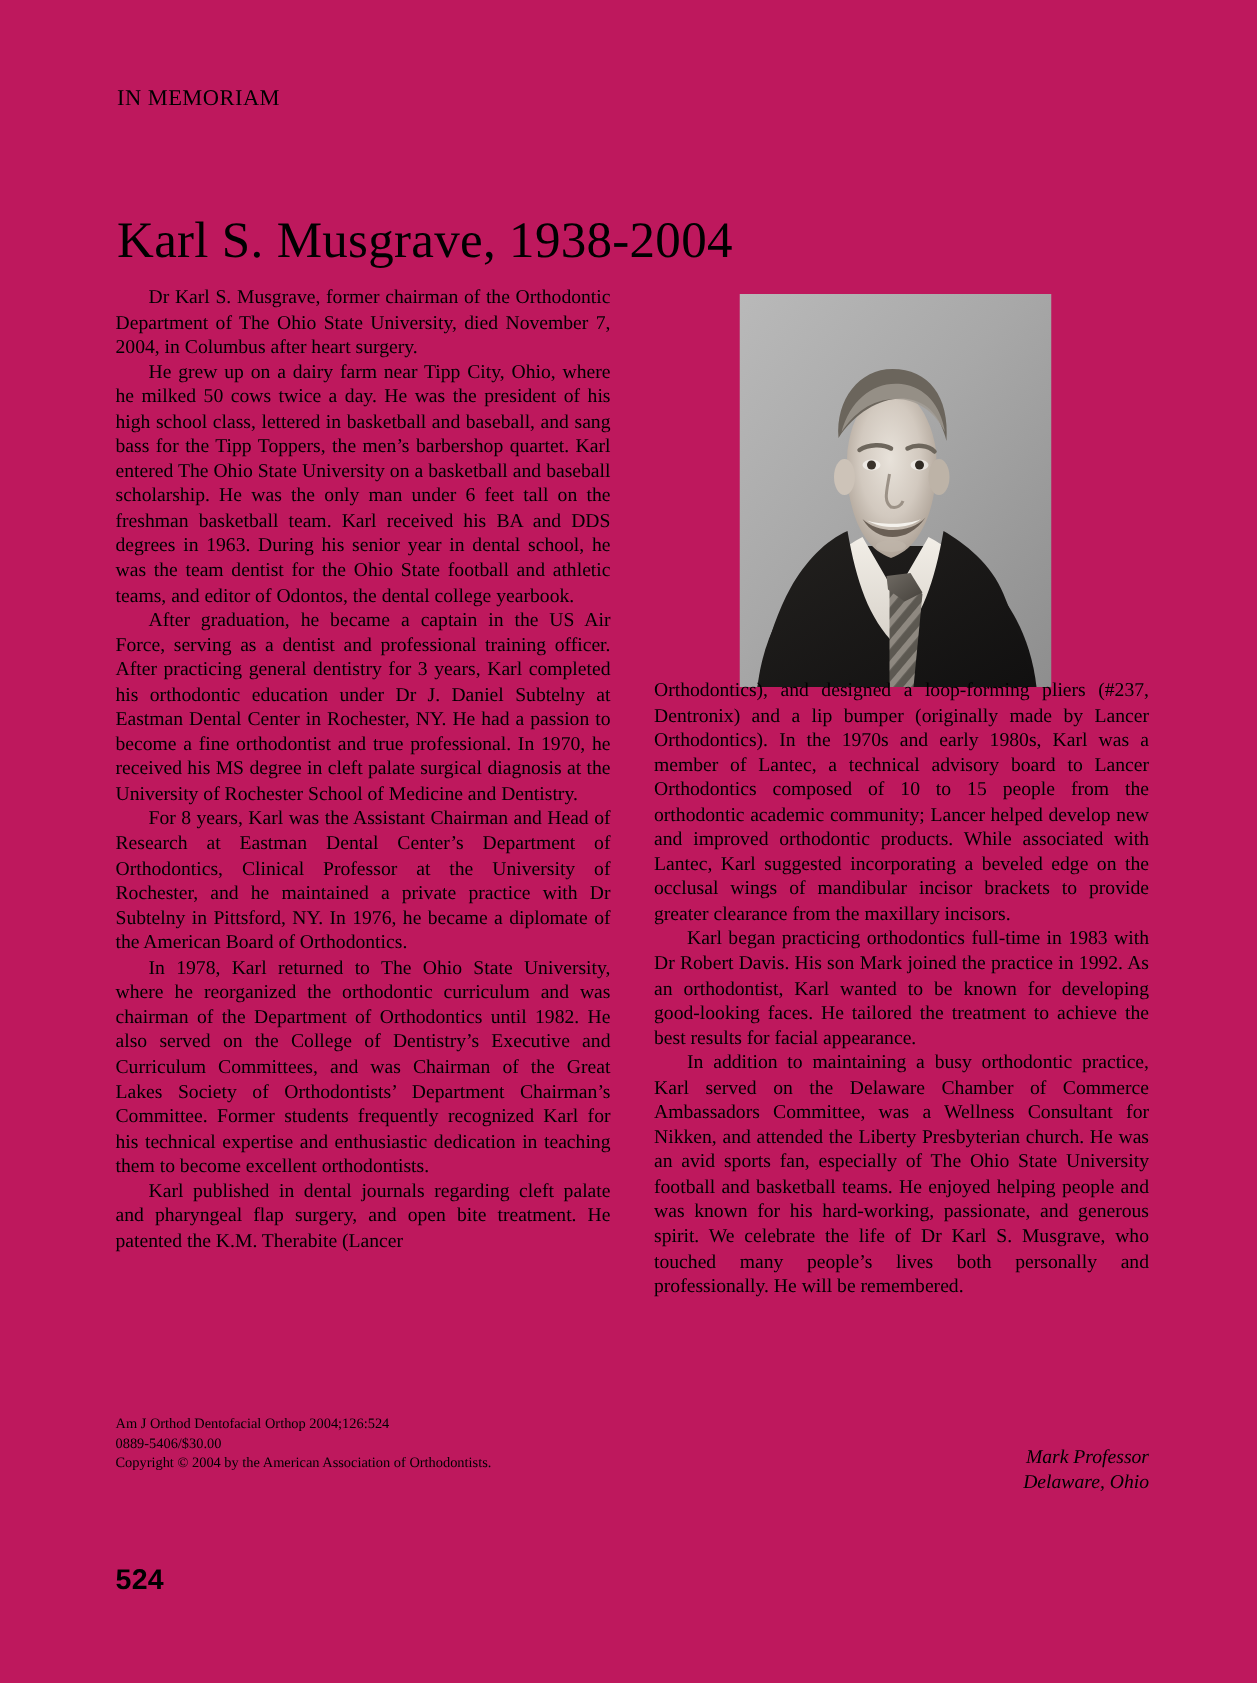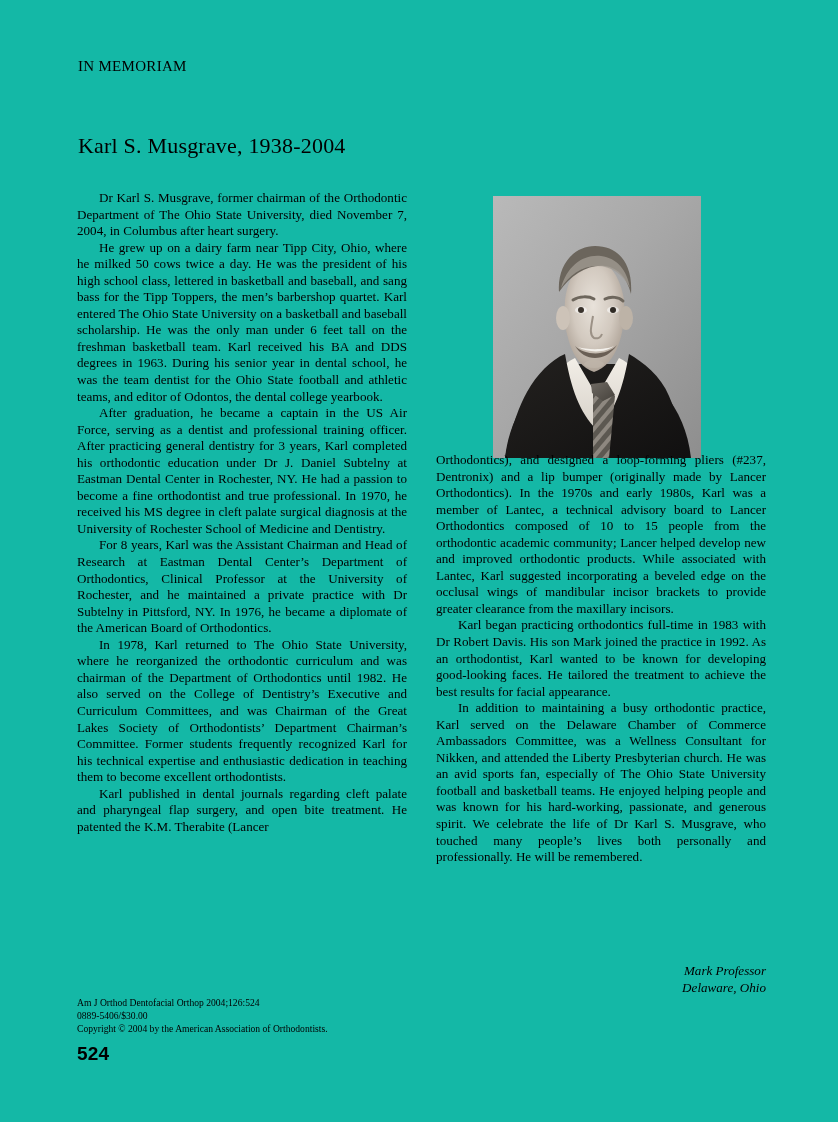--- a/index.html
+++ b/index.html
@@ -12,36 +12,36 @@
     height: 1122px;
     position: relative;
     font-family: "Liberation Serif", "DejaVu Serif", serif;
     color: #000000;
     overflow: hidden;
   }
   .page {
     position: absolute;
     left: 0; top: 0;
     width: 838px; height: 1122px;
-    background: #14b8a6;
+    background: #be185d;
   }
   .kicker {
     position: absolute;
     left: 78px;
     top: 57px;
     font-size: 15px;
     letter-spacing: 0.3px;
     line-height: 1.2;
     white-space: nowrap;
   }
   .title {
     position: absolute;
     left: 78px;
     top: 118px;
-    font-size: 22px;
+    font-size: 34px;
     font-weight: normal;
     line-height: 1.15;
     letter-spacing: 0.2px;
     white-space: nowrap;
   }
   .col {
     position: absolute;
     top: 190px;
     width: 330px;
     font-size: 13.1px;
@@ -67,21 +67,21 @@
   }
   .photo {
     width: 100%;
     height: 100%;
     display: block;
   }
 
   .footnote {
     position: absolute;
     left: 77px;
-    top: 996px;
+    top: 943px;
     width: 330px;
     font-size: 9.6px;
     line-height: 13.2px;
   }
   .footnote div { white-space: nowrap; }
 
   .signature {
     position: absolute;
     left: 436px;
     top: 963px;

